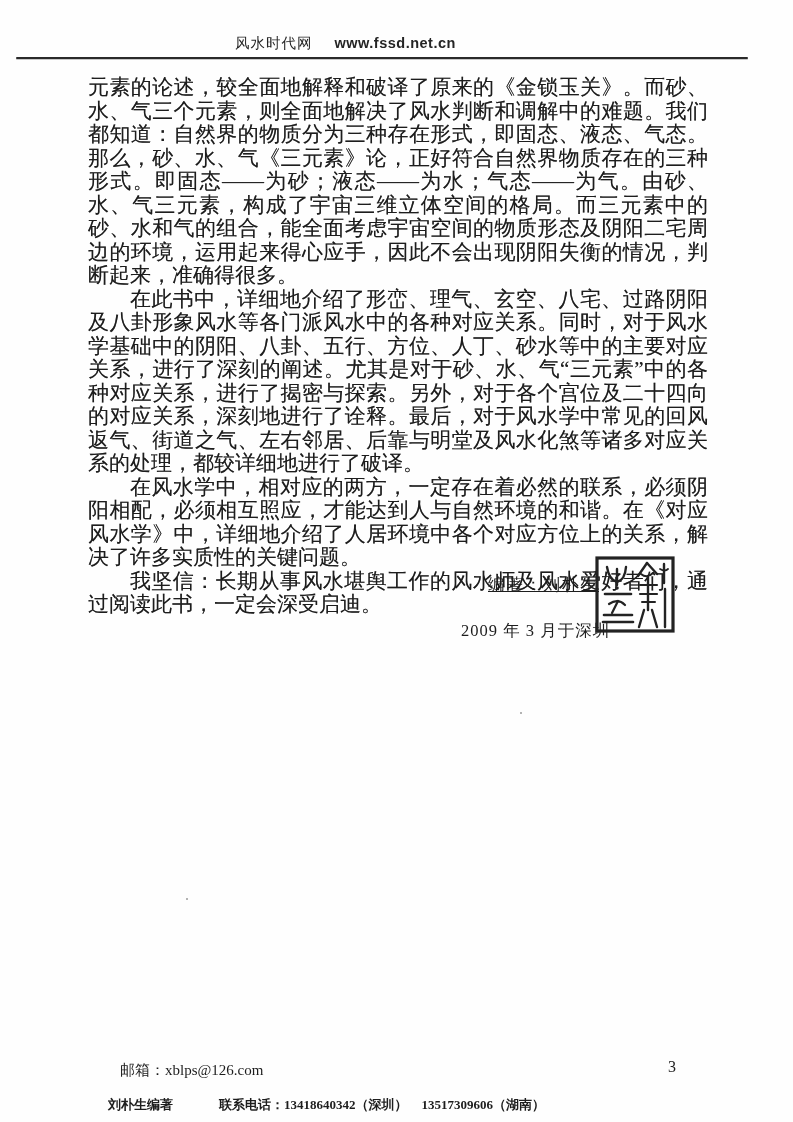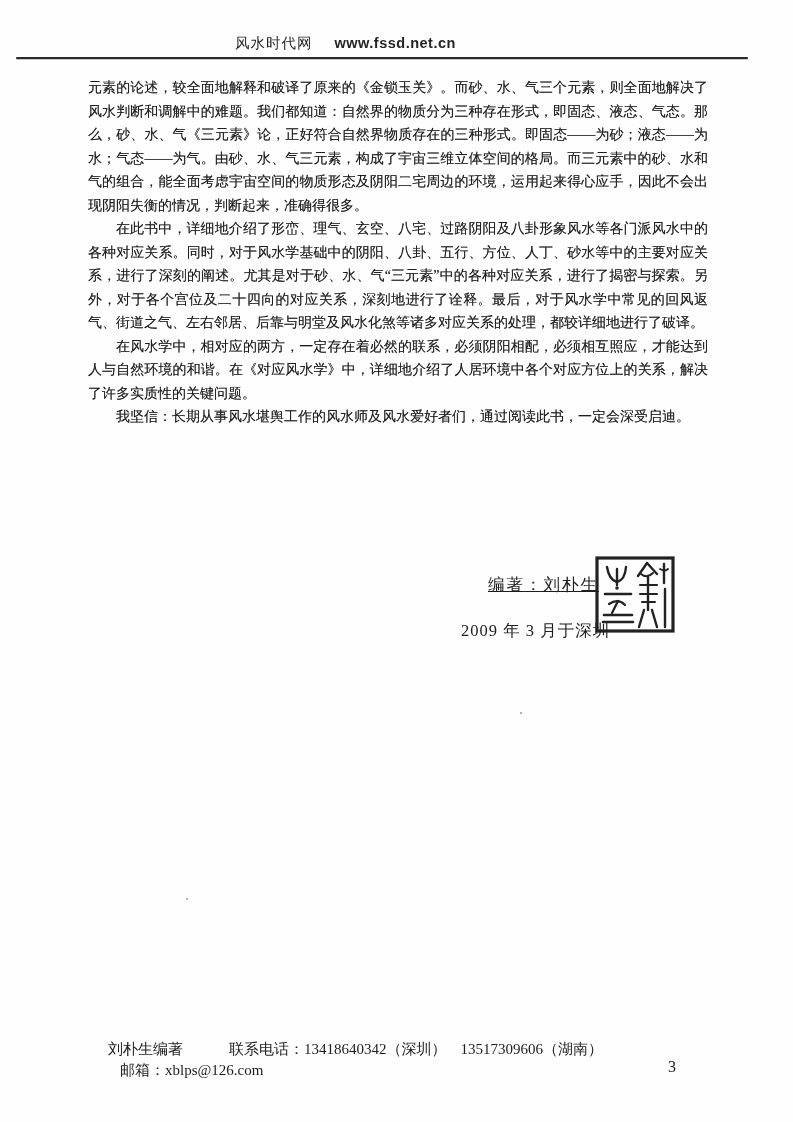--- a/index.html
+++ b/index.html
@@ -34,21 +34,21 @@
     width: 732px; height: 2px;
     background: #2a2a2a;
     border-radius: 1px;
     box-shadow: 0 1px 0 rgba(40,40,40,0.25);
   }
   
   .body-text {
     position: absolute;
     left: 88px; top: 76px;
     width: 620px;
-    font-size: 14px;
+    font-size: 21px;
     line-height: 23.5px;
     text-align: justify;
     color: #1d1d1d;
     text-shadow: 0 0 0.4px rgba(30,30,30,0.55);
   }
   .body-text p { margin: 0; text-indent: 2em; }
   .body-text p.no-indent { text-indent: 0; }
   
   .sig-author {
     position: absolute;
@@ -68,25 +68,26 @@
     white-space: nowrap;
   }
   .seal {
     position: absolute;
     left: 594px; top: 555px;
     width: 82px; height: 80px;
   }
   
   .footer-line1 {
     position: absolute;
-    left: 108px; top: 1040px;
+    left: 108px; top: 1096px;
     width: 600px;
-    font-size: 15px;
+    font-size: 13px;
     color: #1d1d1d;
     white-space: nowrap;
+    font-weight: bold;
   }
   .footer-line1 .contact { margin-left: 46px; }
   .footer-line1 .phone2 { margin-left: 14px; }
   .footer-line2 {
     position: absolute;
     left: 120px; top: 1061px;
     font-size: 15px;
     color: #1d1d1d;
     white-space: nowrap;
   }

